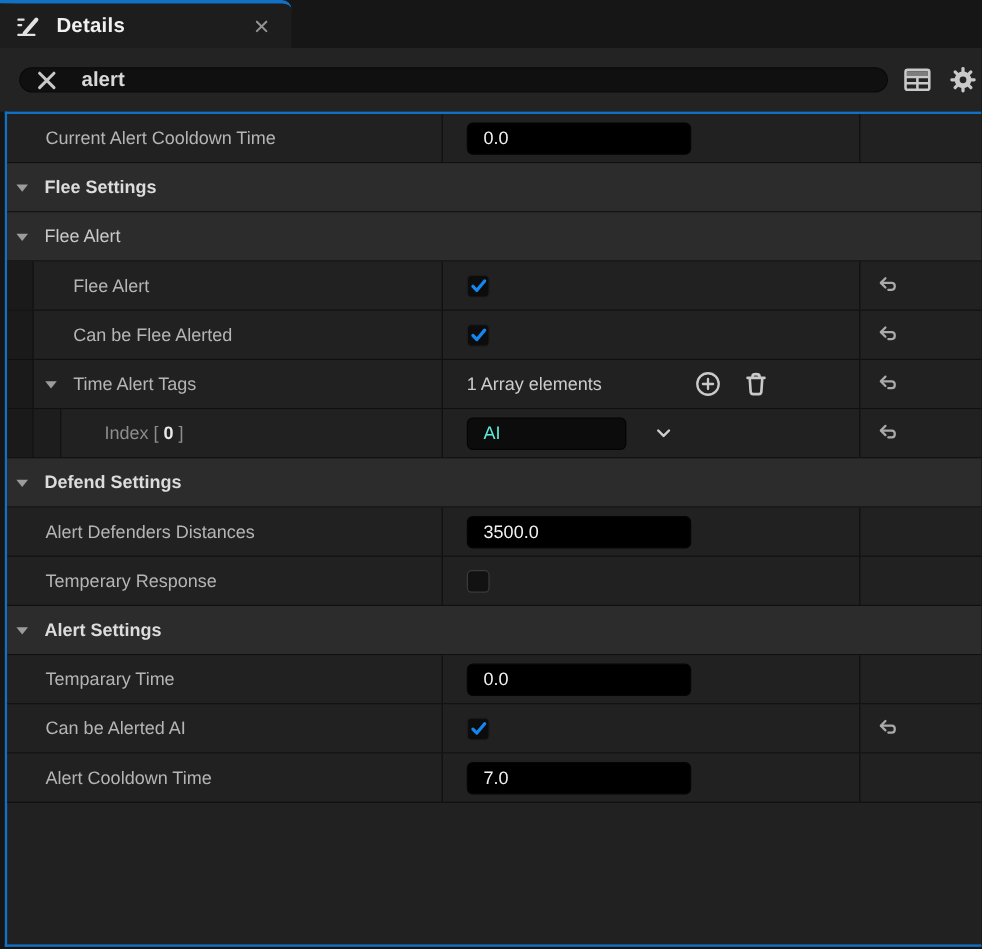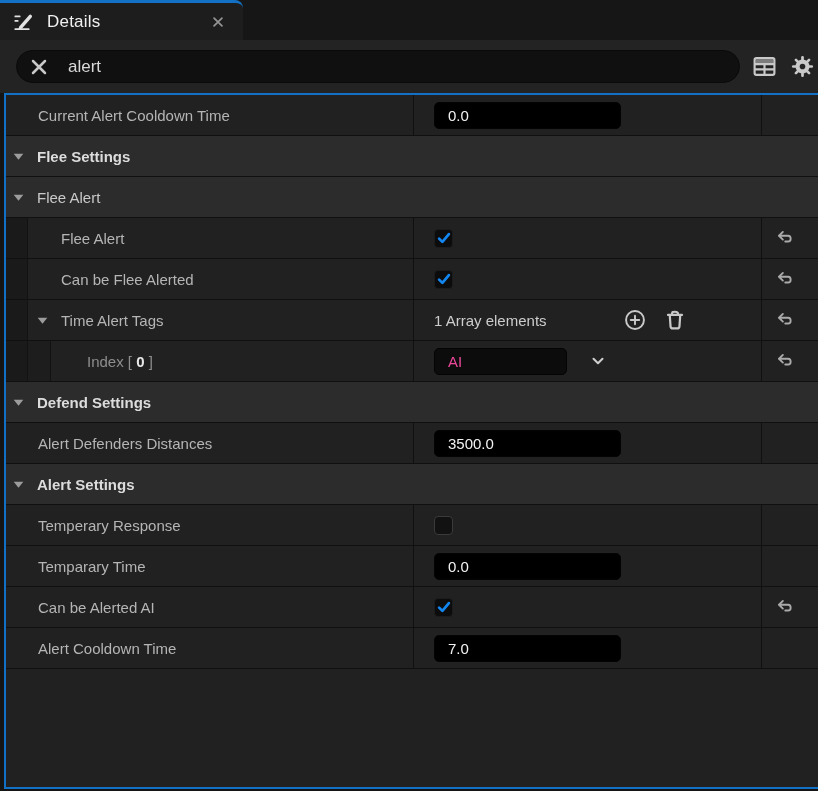--- a/index.html
+++ b/index.html
@@ -3,40 +3,40 @@
 <meta charset="utf-8">
 <style>
   * { margin:0; padding:0; box-sizing:border-box; }
   html,body { width:818px; height:791px; overflow:hidden; }
   body { background:#151515; font-family:"Liberation Sans", sans-serif; position:relative; }
 
   
   .tabbar { height:40px; background:#161616; display:flex; }
   .tab { width:243px; height:40px; background:#1d1d1d; border-top:3px solid #1271c4;
          border-radius:0 8px 0 0; display:flex; align-items:center; padding:0 18px 0 12px; }
-  .tab-title { color:#f0f0f0; font-size:17px; font-weight:normal; margin-left:11px; letter-spacing:.2px; }
+  .tab-title { color:#f0f0f0; font-size:17px; font-weight:bold; margin-left:11px; letter-spacing:.2px; }
   .tab-close { margin-left:auto; display:flex; align-items:center; cursor:pointer; opacity:.85; }
 
   
   .searchband { height:53px; background:#232323; display:flex; align-items:center; padding-left:16px; }
-  .searchpill { width:724px; height:33px; background:#101010; border:1px solid #0a0a0a;
-                border-radius:17px; display:flex; align-items:center; padding:0 12px; }
+  .searchpill { width:724px; height:21px; background:#101010; border:1px solid #0a0a0a;
+                border-radius:17px; display:flex; align-items:center; padding:0 12px;font-weight:bold; }
   .search-text { color:#d8d8d8; font-size:17px; margin-left:19px; }
   .toolicon { margin-left:11px; display:flex; align-items:center; cursor:pointer; }
 
   
   .panel { position:absolute; top:93px; left:4px; right:0; bottom:2px;
            border:2px solid #1271c4; border-right:none; background:#212121; overflow:hidden; }
   .row { height:41px; border-bottom:1px solid #101010; display:flex; align-items:stretch; background:#212121; }
   .row.header { background:#2c2c2c; align-items:center; padding-left:6px; }
   .hlabel { color:#dcdcdc; font-size:15px; font-weight:bold; margin-left:12px; }
   .row.header.sub .hlabel { font-weight:normal; color:#c9c9c9; }
   .tri { display:flex; align-items:center; }
 
-  .ncol { width:408px; border-right:1px solid #101010; display:flex; align-items:center; }
+  .ncol { width:363px; border-right:1px solid #101010; display:flex; align-items:center; }
   .vcol { width:348px; border-right:1px solid #101010; display:flex; align-items:center;
           padding-left:20px; position:relative; }
   .rcol { flex:1; display:flex; align-items:center; padding-left:13px; }
 
   .strip { align-self:stretch; background:#1a1a1a; border-right:1px solid #121212; flex:none; }
   .strip.s1 { width:22px; }
   .strip.s2 { width:23px; background:#1d1d1d; }
   .plabel { color:#b5b5b5; font-size:15px; white-space:nowrap; }
   .pad1 { padding-left:32px; } 
   .pad2 { padding-left:33px; } 
@@ -50,21 +50,21 @@
             border-radius:5px; color:#f2f2f2; font-size:15px; font-family:"Liberation Sans",sans-serif;
             padding:0 13px; outline:none; }
   .cb { width:19px; height:19px; border-radius:4px; background:#121212; border:1px solid #3a3a3a;
         display:flex; align-items:center; justify-content:center; cursor:pointer; }
   .cb.on { background:#0c0c0c; border-color:#1c1c1c; }
   .arrtext { color:#cccccc; font-size:15px; }
   .vicon { display:flex; align-items:center; cursor:pointer; }
   .vicon.plus  { position:absolute; left:210px; }
   .vicon.trash { position:absolute; left:250px; }
   .tagfield { width:133px; height:27px; background:#0c0c0c; border:1px solid #040404; border-radius:5px;
-              color:#ec4899; font-size:15px; display:flex; align-items:center; padding-left:13px; cursor:text; }
+              color:#5eead4; font-size:15px; display:flex; align-items:center; padding-left:13px; cursor:text; }
   .tagchev { margin-left:22px; display:flex; align-items:center; cursor:pointer; }
   .dropdown { width:187px; height:27px; background:#0c0c0c; border:1px solid #040404; border-radius:5px;
               display:flex; align-items:center; justify-content:space-between; padding:0 12px 0 13px; cursor:pointer; }
   .ddtext { color:#d8d8d8; font-size:15px; }
   .revert { display:flex; align-items:center; cursor:pointer; }
 </style>
 </head>
 <body>
 
 <div class="tabbar">
@@ -269,39 +269,39 @@
             </div>
       <div class="row prop">
             <div class="ncol">
           <span class="plabel pad1">Alert Defenders Distances</span>
         </div>
             <div class="vcol">
           <input class="tinput" value="3500.0" readonly="" style="">
         </div>
             <div class="rcol"></div>
           </div>
+      <div class="row prop">
+            <div class="ncol">
+          <span class="plabel pad1">Temperary Response</span>
+        </div>
+            <div class="vcol">
+          <span class="cb"></span>
+        </div>
+            <div class="rcol"></div>
+          </div>
       <div class="row header">
               <span class="tri">
           <svg width="13" height="13" viewBox="0 0 14 14">
             <path d="M1.8 4h10.4L7 10.6z" fill="#9c9c9c"></path>
           </svg>
         </span>
               <span class="hlabel">Alert Settings</span>
             </div>
       <div class="row prop">
             <div class="ncol">
-          <span class="plabel pad1">Temperary Response</span>
-        </div>
-            <div class="vcol">
-          <span class="cb"></span>
-        </div>
-            <div class="rcol"></div>
-          </div>
-      <div class="row prop">
-            <div class="ncol">
           <span class="plabel pad1">Temparary Time</span>
         </div>
             <div class="vcol">
           <input class="tinput" value="0.0" readonly="" style="">
         </div>
             <div class="rcol"></div>
           </div>
       <div class="row prop">
             <div class="ncol">
           <span class="plabel pad1">Can be Alerted AI</span>

